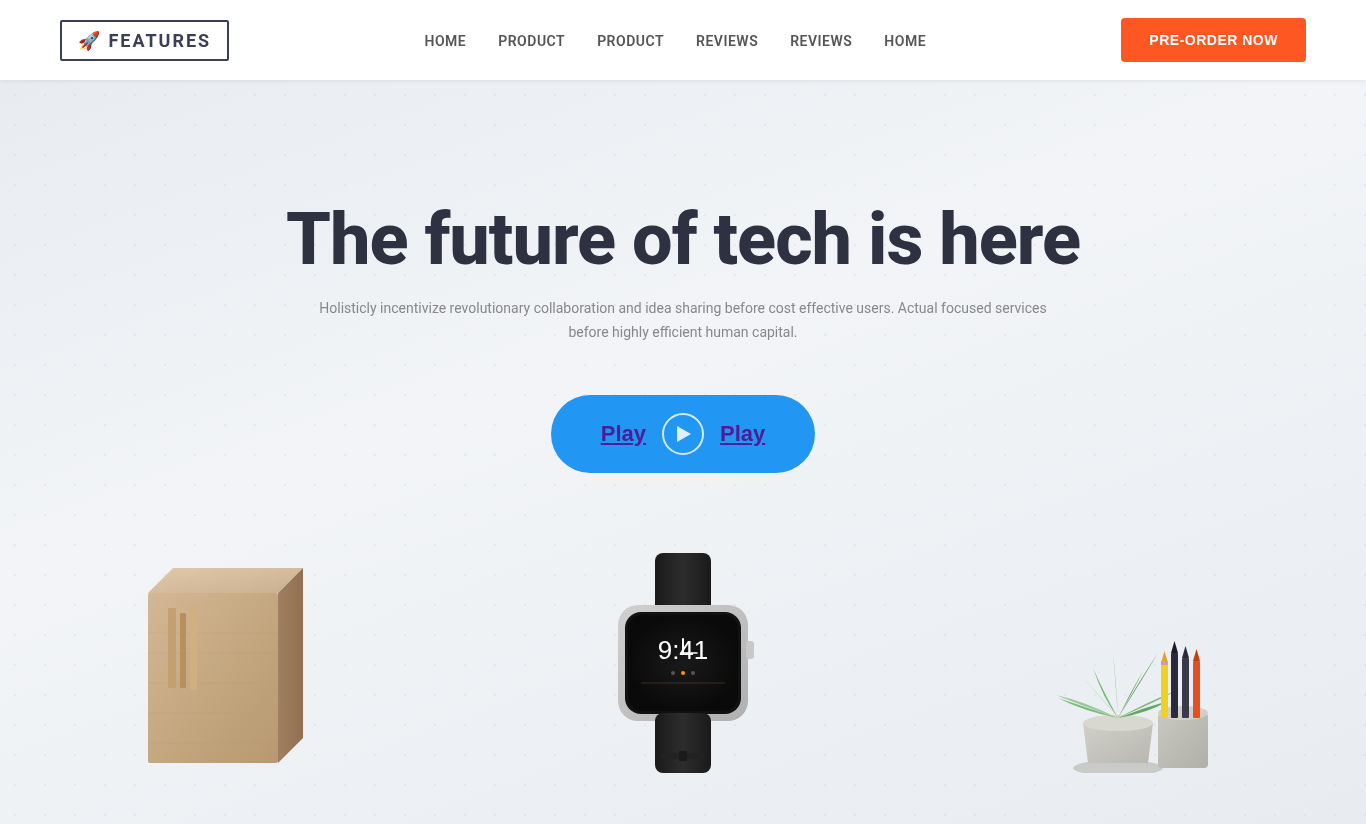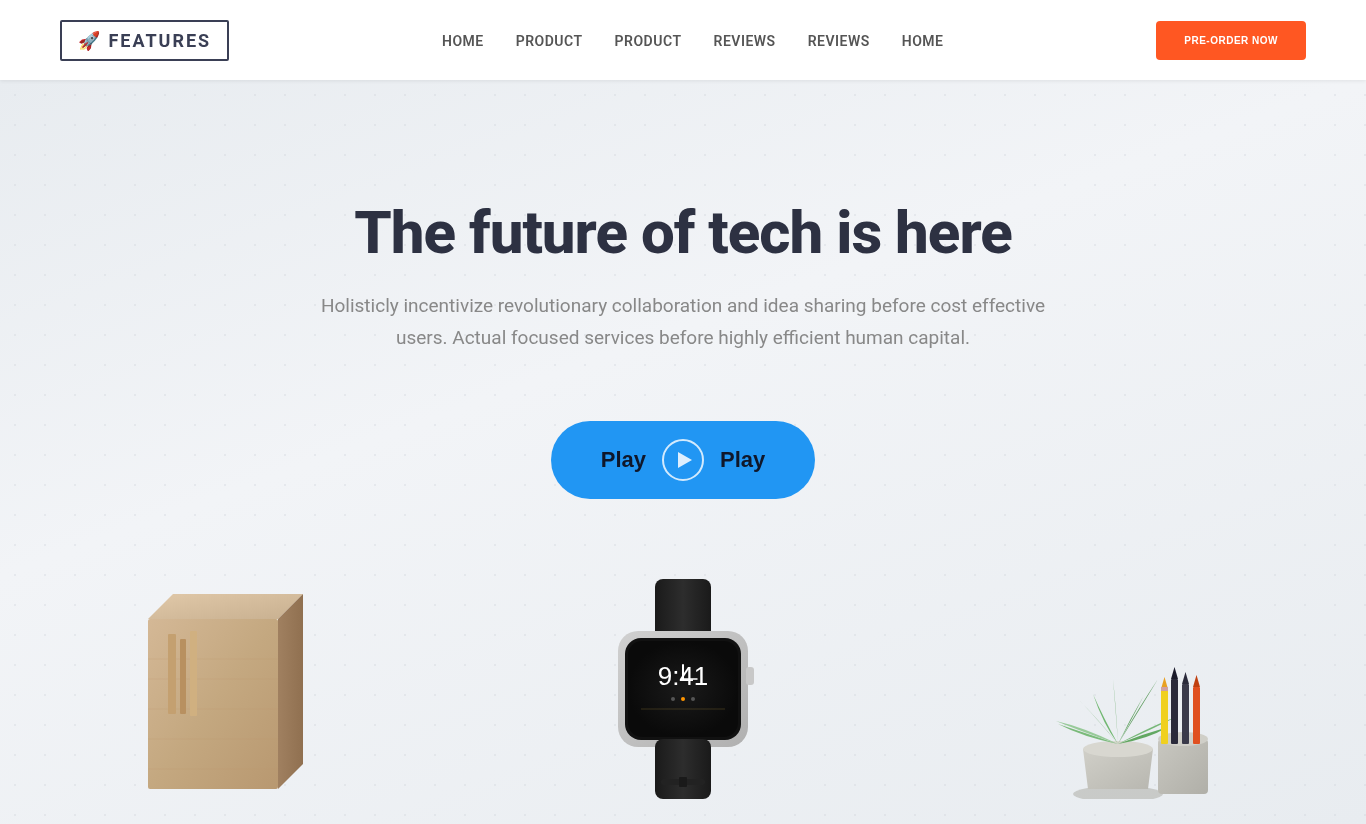--- a/index.html
+++ b/index.html
@@ -63,21 +63,21 @@
       letter-spacing: 0.5px;
       transition: color 0.2s;
     }
 
     .preorder-btn {
       background: #ff5722;
       color: #fff;
       border: none;
       padding: 14px 28px;
       border-radius: 4px;
-      font-size: 10px;
+      font-size: 14px;
       font-weight: 700;
       letter-spacing: 0.5px;
       cursor: pointer;
       transition: background 0.2s;
     }
 
     
     .hero {
       background: linear-gradient(160deg, #e8ecf0 0%, #f2f4f7 40%, #e8ecf0 100%);
       min-height: 744px;
@@ -101,52 +101,53 @@
 
     .hero-content {
       position: relative;
       z-index: 2;
       text-align: center;
       max-width: 900px;
       padding: 0 20px;
     }
 
     .hero-title {
-      font-size: 60px;
+      font-size: 72px;
       font-weight: 800;
       color: #2d3142;
       line-height: 1.1;
-      margin-bottom: 24px;
+      margin-bottom: 18px;
       letter-spacing: -1px;
     }
 
     .hero-subtitle {
-      font-size: 19px;
+      font-size: 14px;
       color: #888;
       line-height: 1.7;
-      margin-bottom: 66px;
+      margin-bottom: 50px;
       max-width: 760px;
       margin-left: auto;
       margin-right: auto;
     }
 
     .play-video-btn {
       display: inline-flex;
       align-items: center;
       gap: 16px;
       background: #2196F3;
-      color: #0f172a;
+      color: #4c1d95;
       border: none;
       padding: 18px 50px;
       border-radius: 50px;
       font-size: 22px;
       font-weight: 600;
       cursor: pointer;
       transition: background 0.2s, transform 0.2s;
       margin-bottom: 60px;
+      text-decoration: underline;
     }
 
     .play-icon-circle {
       width: 42px;
       height: 42px;
       border: 2px solid rgba(255,255,255,0.8);
       border-radius: 50%;
       display: flex;
       align-items: center;
       justify-content: center;

